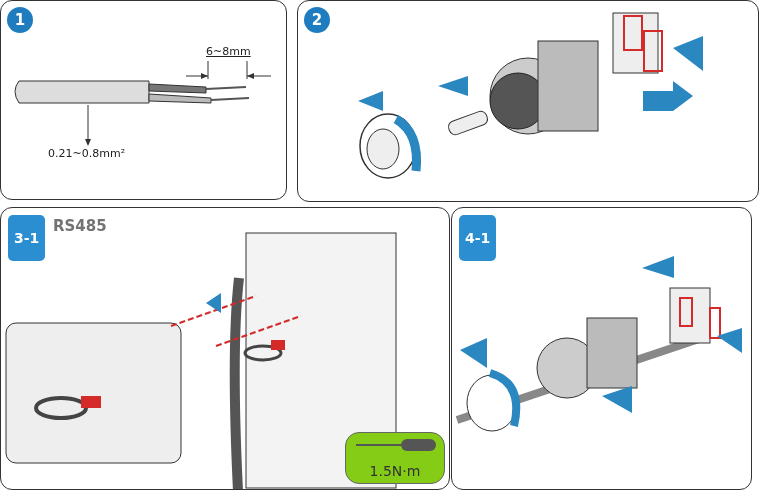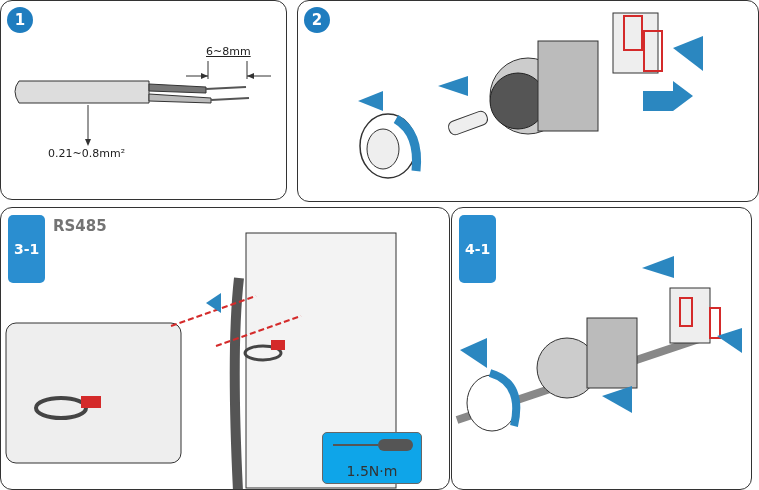--- a/index.html
+++ b/index.html
@@ -1,23 +1,23 @@
 <!DOCTYPE html>
 <html><head>
 <meta charset="utf-8">
 <style>
   html,body{margin:0;padding:0;background:#fff;}
   body{width:759px;height:490px;position:relative;overflow:hidden;font-family:"DejaVu Sans",sans-serif;}
   .panel{position:absolute;border:1.5px solid #333;border-radius:12px;background:#fff;box-sizing:border-box;overflow:hidden;}
   .badge-circle{position:absolute;left:6px;top:6px;width:26px;height:26px;border-radius:50%;background:#1f7dbf;color:#fff;font-weight:bold;font-size:15px;display:flex;align-items:center;justify-content:center;}
-  .badge-rect{position:absolute;left:7px;top:7px;height:40px;padding:14px 6px;border-radius:5px;background:#2a8ed0;color:#fff;font-weight:bold;font-size:14px;display:flex;align-items:center;}
+  .badge-rect{position:absolute;left:7px;top:7px;height:40px;padding:3px 6px;border-radius:5px;background:#2a8ed0;color:#fff;font-weight:bold;font-size:14px;display:flex;align-items:center;}
   .title{position:absolute;left:52px;top:9px;font-weight:bold;font-size:15px;color:#737373;}
   .lbl{position:absolute;font-size:11px;color:#222;}
   svg{position:absolute;left:0;top:0;}
-  .torque{position:absolute;left:321px;top:224px;width:98px;height:50px;border:1px solid #666;border-radius:5px;background:#0ea5e9;}
+  .torque{position:absolute;left:344px;top:224px;width:98px;height:50px;border:1px solid #666;border-radius:14px;background:#84cc16;}
   .torque-text{position:absolute;left:0;right:0;bottom:4px;text-align:center;font-size:14px;color:#333;}
 </style>
 </head>
 <body>
 
 <div class="panel" style="left:0;top:0;width:287px;height:200px;">
   <div class="badge-circle">1</div>
   <svg width="287" height="200">
     <path d="M18 80 Q10 90 18 102 L148 102 L148 80 Z" fill="#ddd" stroke="#333"></path>
     <path d="M148 83 L205 86 L205 92 L148 90 Z" fill="#777" stroke="#333"></path>

